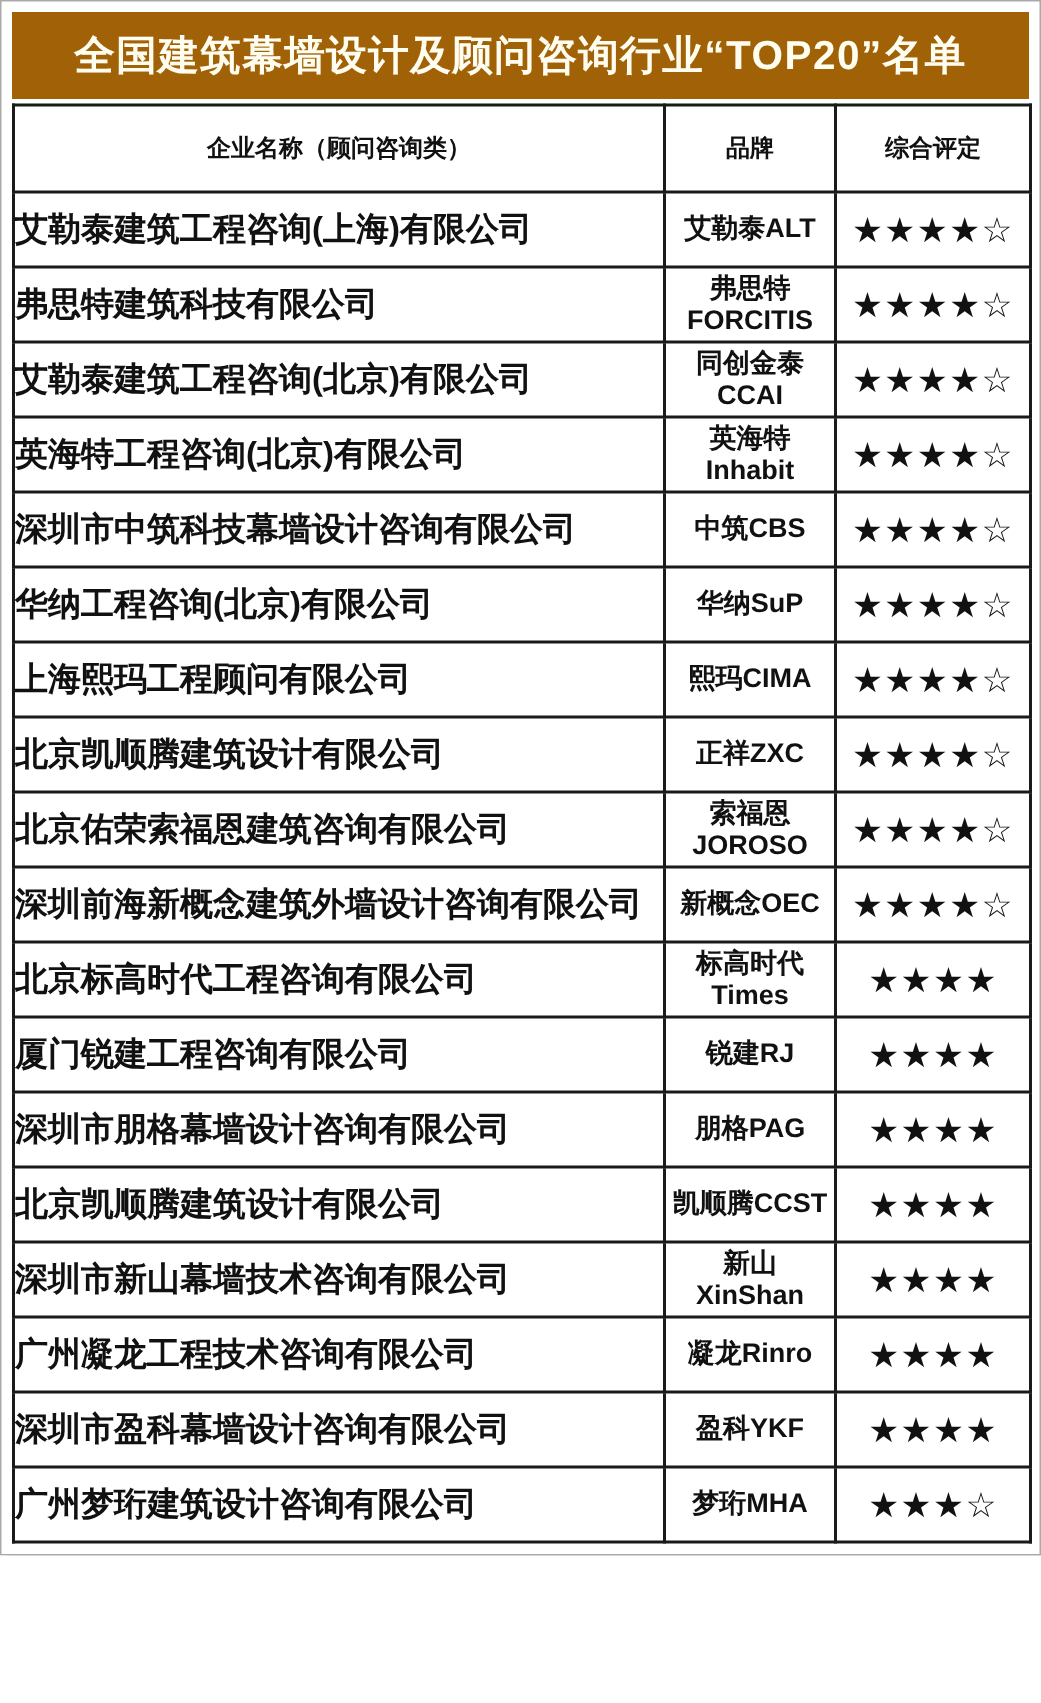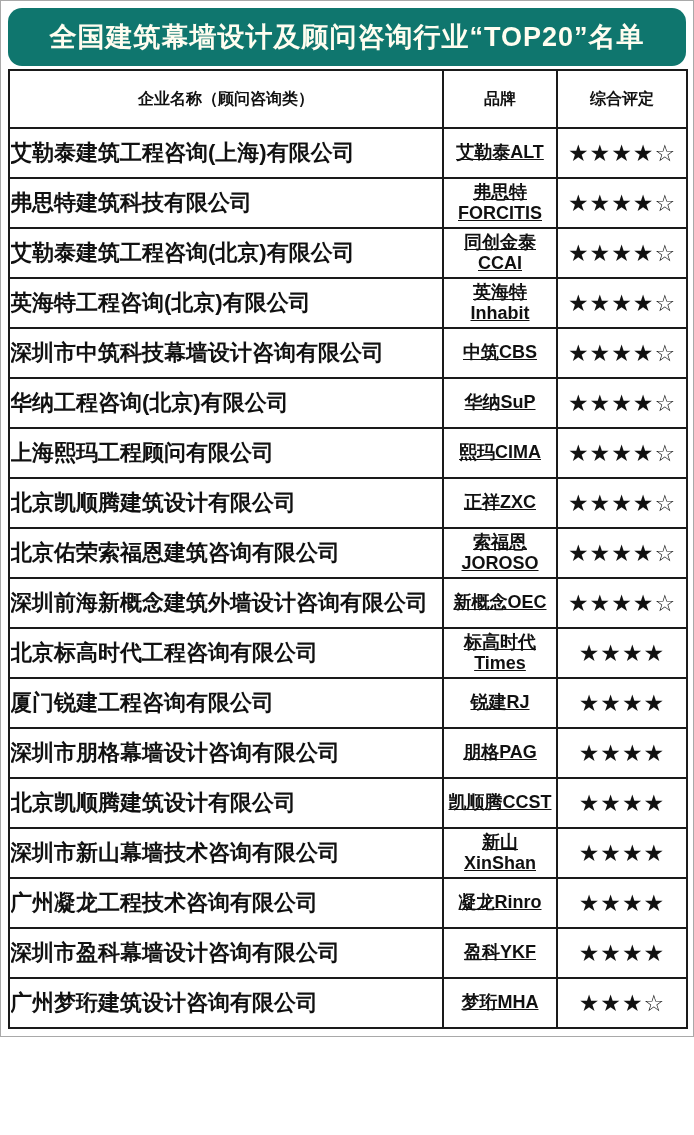--- a/index.html
+++ b/index.html
@@ -45,53 +45,52 @@
     color: #111111;
   }
 
   thead th {
     height: 56px;
     font-size: 16px;
     font-weight: 700;
     text-align: center;
   }
 
-  tbody td { height: 48px; border-radius: 10px; }
+  tbody td { height: 48px; }
 
   td.cell-company {
     font-size: 22px;
     font-weight: 600;
     text-align: left;
     padding-left: 5px;
     white-space: nowrap;
     overflow: hidden;
   }
   td.cell-brand {
     font-size: 18px;
     font-weight: 600;
     text-align: center;
     line-height: 1.18;
     white-space: pre-line;
     overflow: hidden;
-    text-decoration: underline;
   }
   td.cell-rating {
     font-size: 23px;
     text-align: center;
     letter-spacing: 1px;
     color: #111111;
     white-space: nowrap;
   }
 </style>
 </head>
 <body>
 
 <div class="frame">
 
-  <div class="title-band" style="background: #0f766e; border-radius: 14px;">
+  <div class="title-band" style="background: #a16207;">
     <span class="title-text" style="color: rgb(255, 253, 240);">全国建筑幕墙设计及顾问咨询行业“TOP20”名单</span>
   </div>
 
   <table class="ranking">
     <colgroup>
       <col class="c-company">
       <col class="c-brand">
       <col class="c-rating">
     </colgroup>
     <thead>

